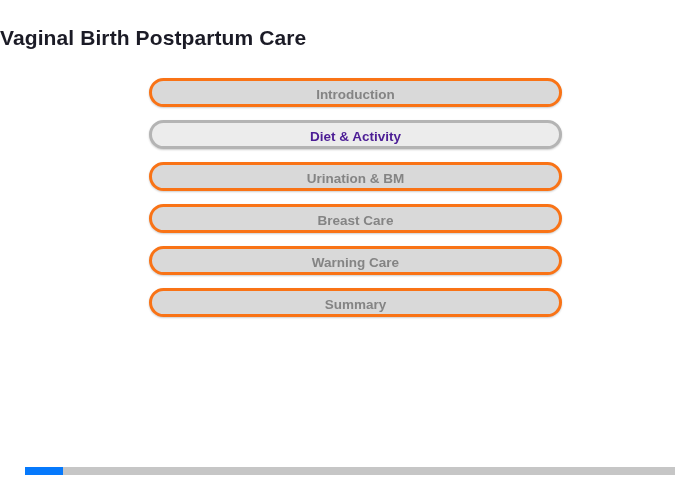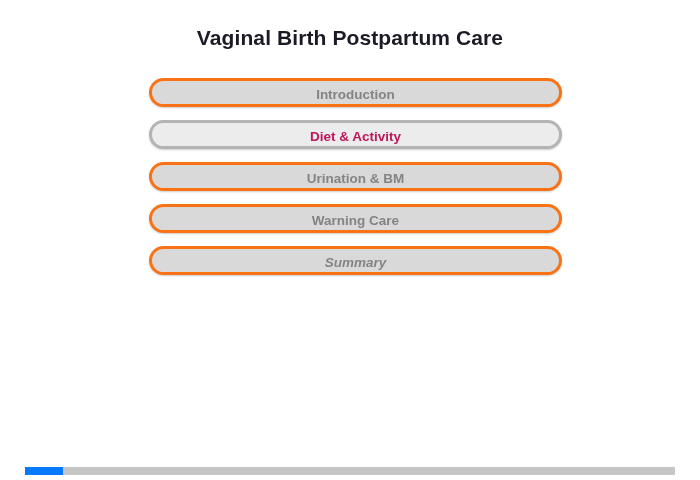--- a/index.html
+++ b/index.html
@@ -22,21 +22,20 @@
     position: relative;
     background: #ffffff;
   }
 
   
   .page-title {
     position: absolute;
     top: 11px;
     left: 0;
     width: 700px;
-    text-align: center;
     font-size: 21px;
     font-weight: bold;
     color: #1b1b26;
     letter-spacing: 0.1px;
     line-height: 26px;
     white-space: nowrap;
   }
 
   
   .menu {
@@ -65,27 +64,26 @@
     font-weight: bold;
     color: #848484;
     line-height: 27px;
     white-space: nowrap;
     overflow: hidden;
     -webkit-font-smoothing: antialiased;
   }
 
   .menu-button:last-child {
     margin-bottom: 4px;
-    font-style: italic;
   }
 
   .menu-button.is-active {
     background: #ececec;
     border-color: #b4b4b4;
-    color: #be185d;
+    color: #4c1d95;
   }
 
   .menu-button .label {
     display: block;
     width: 100%;
     pointer-events: none;
   }
 
   
   .progress {
@@ -119,20 +117,23 @@
 
     <button class="menu-button is-active">
       <span class="label">Diet &amp; Activity</span>
     </button>
 
 
     <button class="menu-button">
       <span class="label">Urination &amp; BM</span>
     </button>
 
+    <button class="menu-button">
+      <span class="label">Breast Care</span>
+    </button>
 
 
 
     <button class="menu-button">
       <span class="label">Warning Care</span>
     </button>
 
     <button class="menu-button">
       <span class="label">Summary</span>
     </button>

